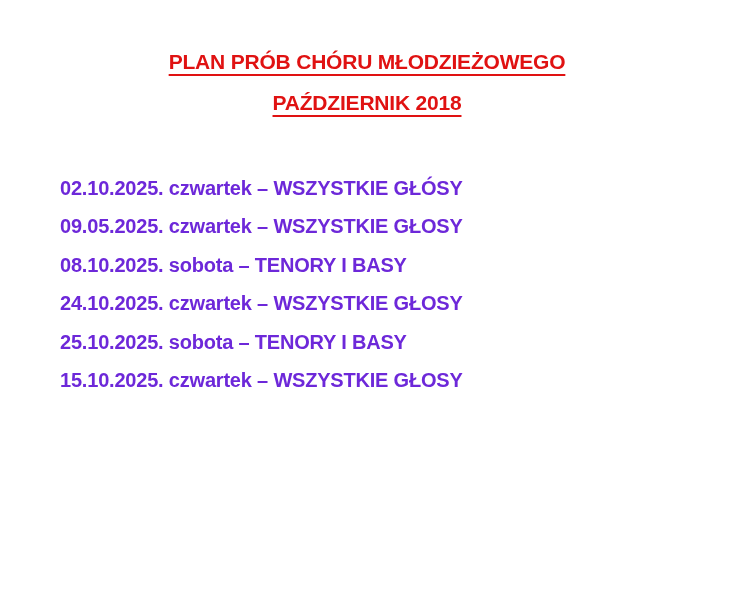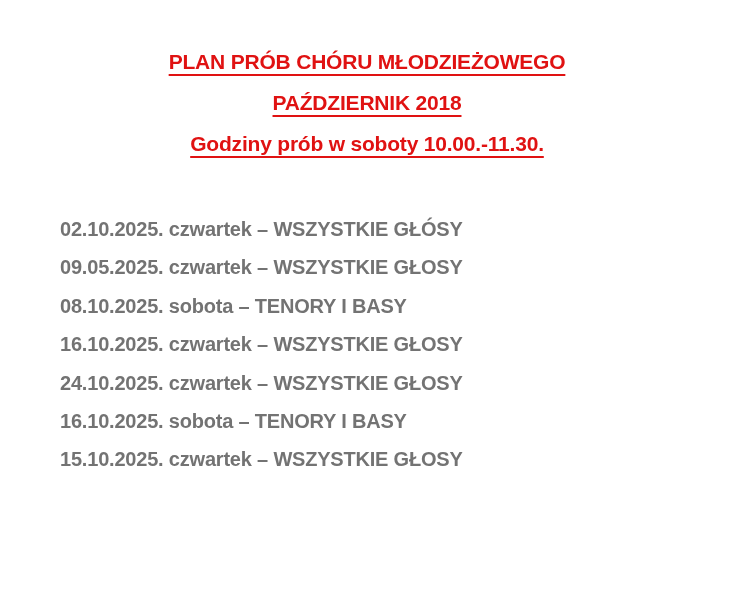--- a/index.html
+++ b/index.html
@@ -27,36 +27,35 @@
     letter-spacing: -0.2px;
     text-decoration: underline;
     text-decoration-thickness: 2px;
     text-underline-offset: 5px;
   }
   .schedule {
     margin-top: 46px;
     margin-left: 60px;
   }
   .row {
-    color: #737373;
+    color: #6d28d9;
     font-size: 20px;
     line-height: 38.4px;
     letter-spacing: -0.2px;
     white-space: nowrap;
   }
 </style>
 </head>
 <body>
 
 <div class="page">
 
   <header class="doc-header">
     <div class="h-line">PLAN PRÓB CHÓRU MŁODZIEŻOWEGO</div>
     <div class="h-line">PAŹDZIERNIK 2018</div>
-    <div class="h-line">Godziny prób w soboty 10.00.-11.30.</div>
   </header>
 
   <main class="schedule">
     <div class="row">
       <span>02.10.2025.</span>
       <span>czwartek</span>
       <span>–</span>
       <span>WSZYSTKIE GŁÓSY</span>
     </div>
     <div class="row">
@@ -65,33 +64,27 @@
       <span>–</span>
       <span>WSZYSTKIE GŁOSY</span>
     </div>
     <div class="row">
       <span>08.10.2025.</span>
       <span>sobota</span>
       <span>–</span>
       <span>TENORY I BASY</span>
     </div>
     <div class="row">
-      <span>16.10.2025.</span>
-      <span>czwartek</span>
-      <span>–</span>
-      <span>WSZYSTKIE GŁOSY</span>
-    </div>
-    <div class="row">
       <span>24.10.2025.</span>
       <span>czwartek</span>
       <span>–</span>
       <span>WSZYSTKIE GŁOSY</span>
     </div>
     <div class="row">
-      <span>16.10.2025.</span>
+      <span>25.10.2025.</span>
       <span>sobota</span>
       <span>–</span>
       <span>TENORY I BASY</span>
     </div>
     <div class="row">
       <span>15.10.2025.</span>
       <span>czwartek</span>
       <span>–</span>
       <span>WSZYSTKIE GŁOSY</span>
     </div>

